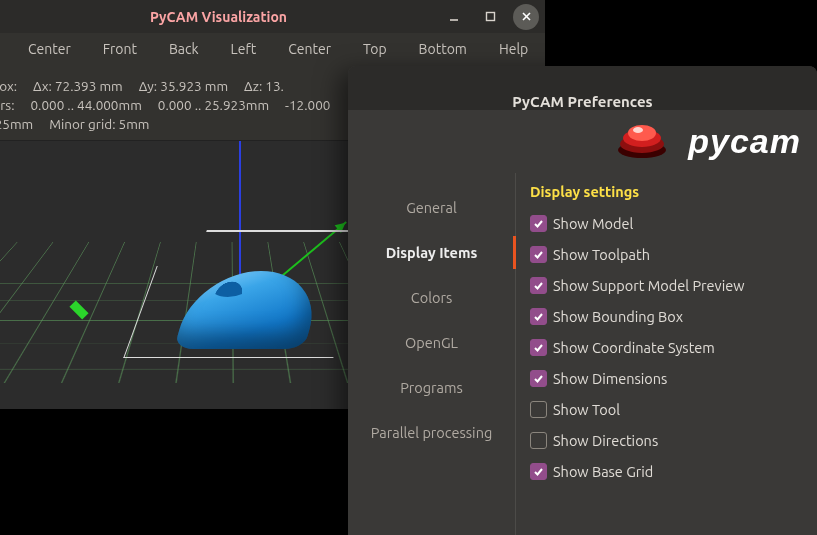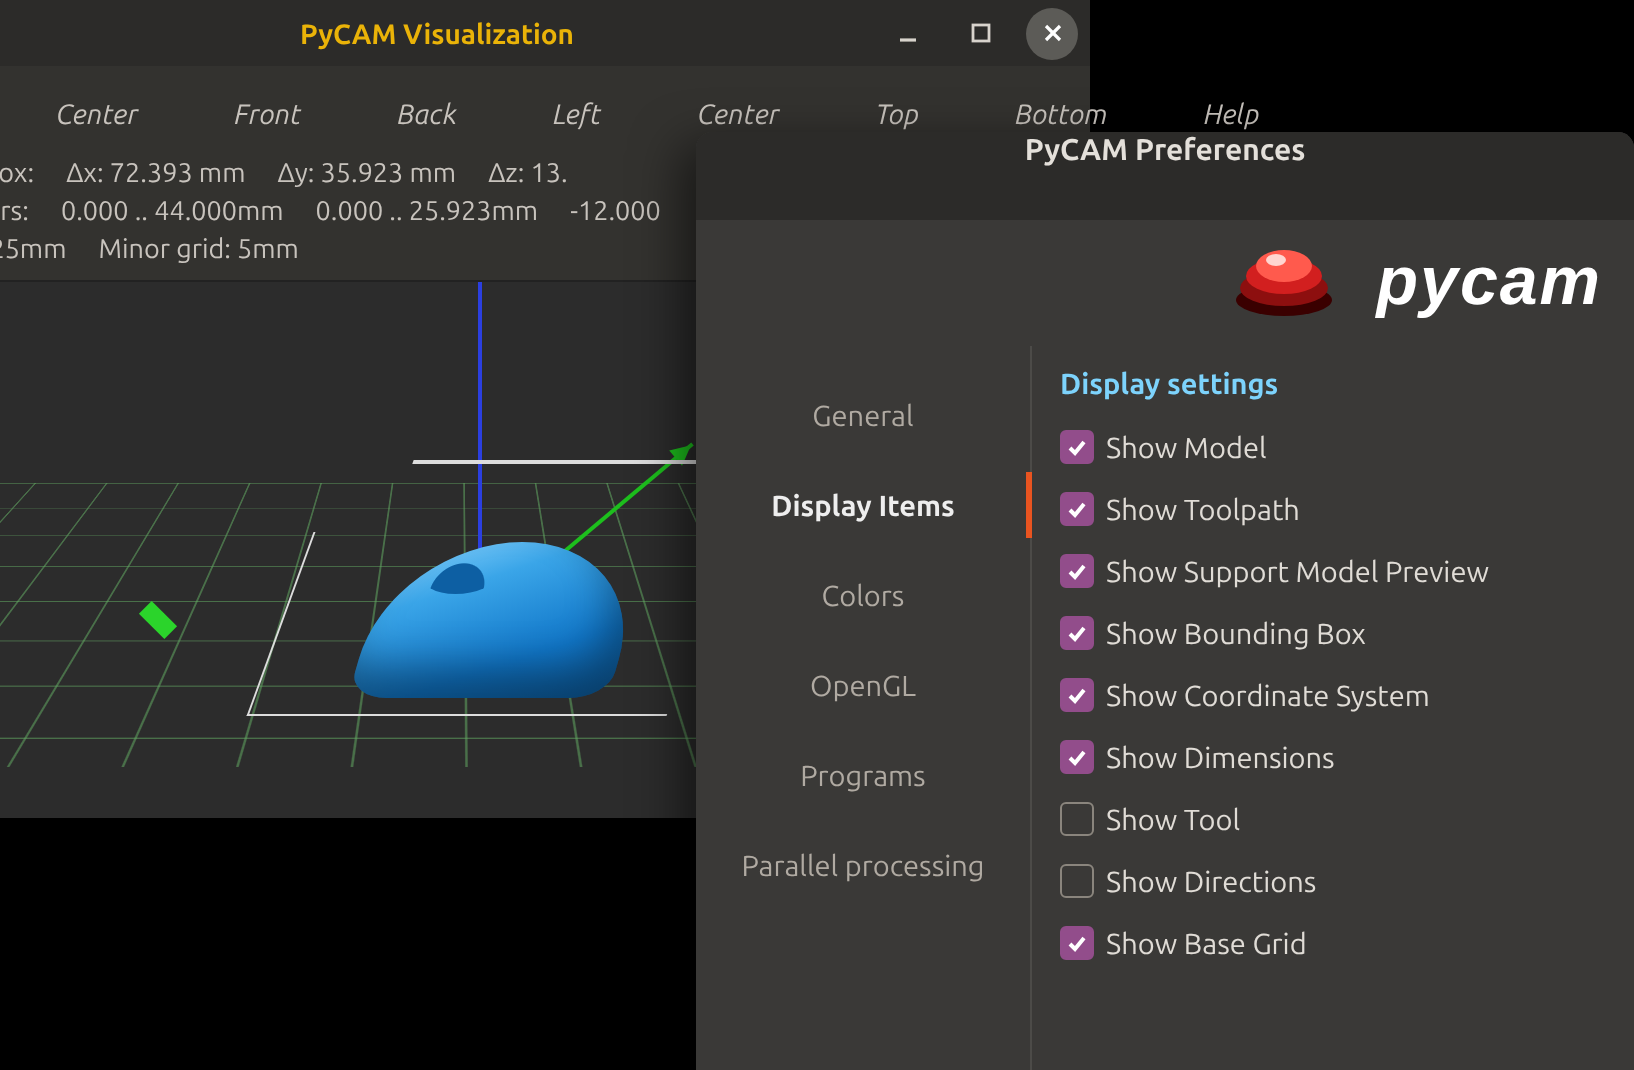--- a/index.html
+++ b/index.html
@@ -23,40 +23,39 @@
   .viz-titlebar {
     height: 33px;
     background: #2c2b29;
     display: flex; align-items: center;
     padding: 0 6px;
   }
   .viz-titlebar .title {
     flex: 1;
     text-align: center;
     font-weight: 600;
-    color: #eab308;
+    color: #fca5a5;
     font-size: 14px;
   }
   .win-btn {
     width: 26px; height: 26px;
     border-radius: 50%;
     display: flex; align-items: center; justify-content: center;
     margin-left: 10px;
     color: #ddd9d3;
   }
   .win-btn.close { background: #5c5b57; }
   .win-btn svg { display:block; }
 
   .viz-menubar {
     height: 40px;
     background: #33322f;
-    display: flex; align-items: flex-end;
+    display: flex; align-items: flex-start;
     padding: 0 12px;
-    gap: 16px;
-    font-style: italic;
+    gap: 0;
   }
   .viz-menubar .menu-item {
     padding: 8px 16px;
     color: #c8c3bd;
     font-size: 14px;
     cursor: pointer;
   }
 
   .viz-infobar {
     background: #33322f;
@@ -136,21 +135,21 @@
     width: 469px; height: 469px;
     background: #3a3937;
     border-radius: 8px 8px 0 0;
     box-shadow: -8px 6px 24px rgba(0,0,0,0.5);
     display: flex; flex-direction: column;
     overflow: hidden;
   }
   .prefs-titlebar {
     height: 44px;
     background: #2c2b29;
-    display:flex; align-items:flex-start; justify-content:center;
+    display:flex; align-items:flex-end; justify-content:center;
     font-weight:600; color:#e4e0da;
     font-size: 15px;
   }
   .prefs-logo {
     display:flex; justify-content:flex-end; padding: 6px 10px 6px 0;
   }
   .logo-box {
     display:flex; align-items:center; gap:20px;
     padding: 4px 6px;
   }
@@ -181,21 +180,21 @@
     color:#eee; font-weight:600;
   }
   .prefs-nav .nav-item.active::after{
     content:""; position:absolute; right:-1px; top:6px; bottom:6px; width:3px;
     background:#e95420;
   }
   .prefs-content {
     flex:1; padding: 8px 12px; overflow:auto;
   }
   .section-heading {
-    font-weight:700; color:#7dd3fc; margin: 2px 0 8px 2px;
+    font-weight:700; color:#fde047; margin: 2px 0 8px 2px;
     font-size: 14.5px;
   }
   .chk-row {
     display:flex; align-items:center; gap:6px;
     padding: 7px 2px;
     color:#e0dcd6;
     font-size: 14.5px;
   }
   .chk {
     width:17px; height:17px; border-radius:3px;

